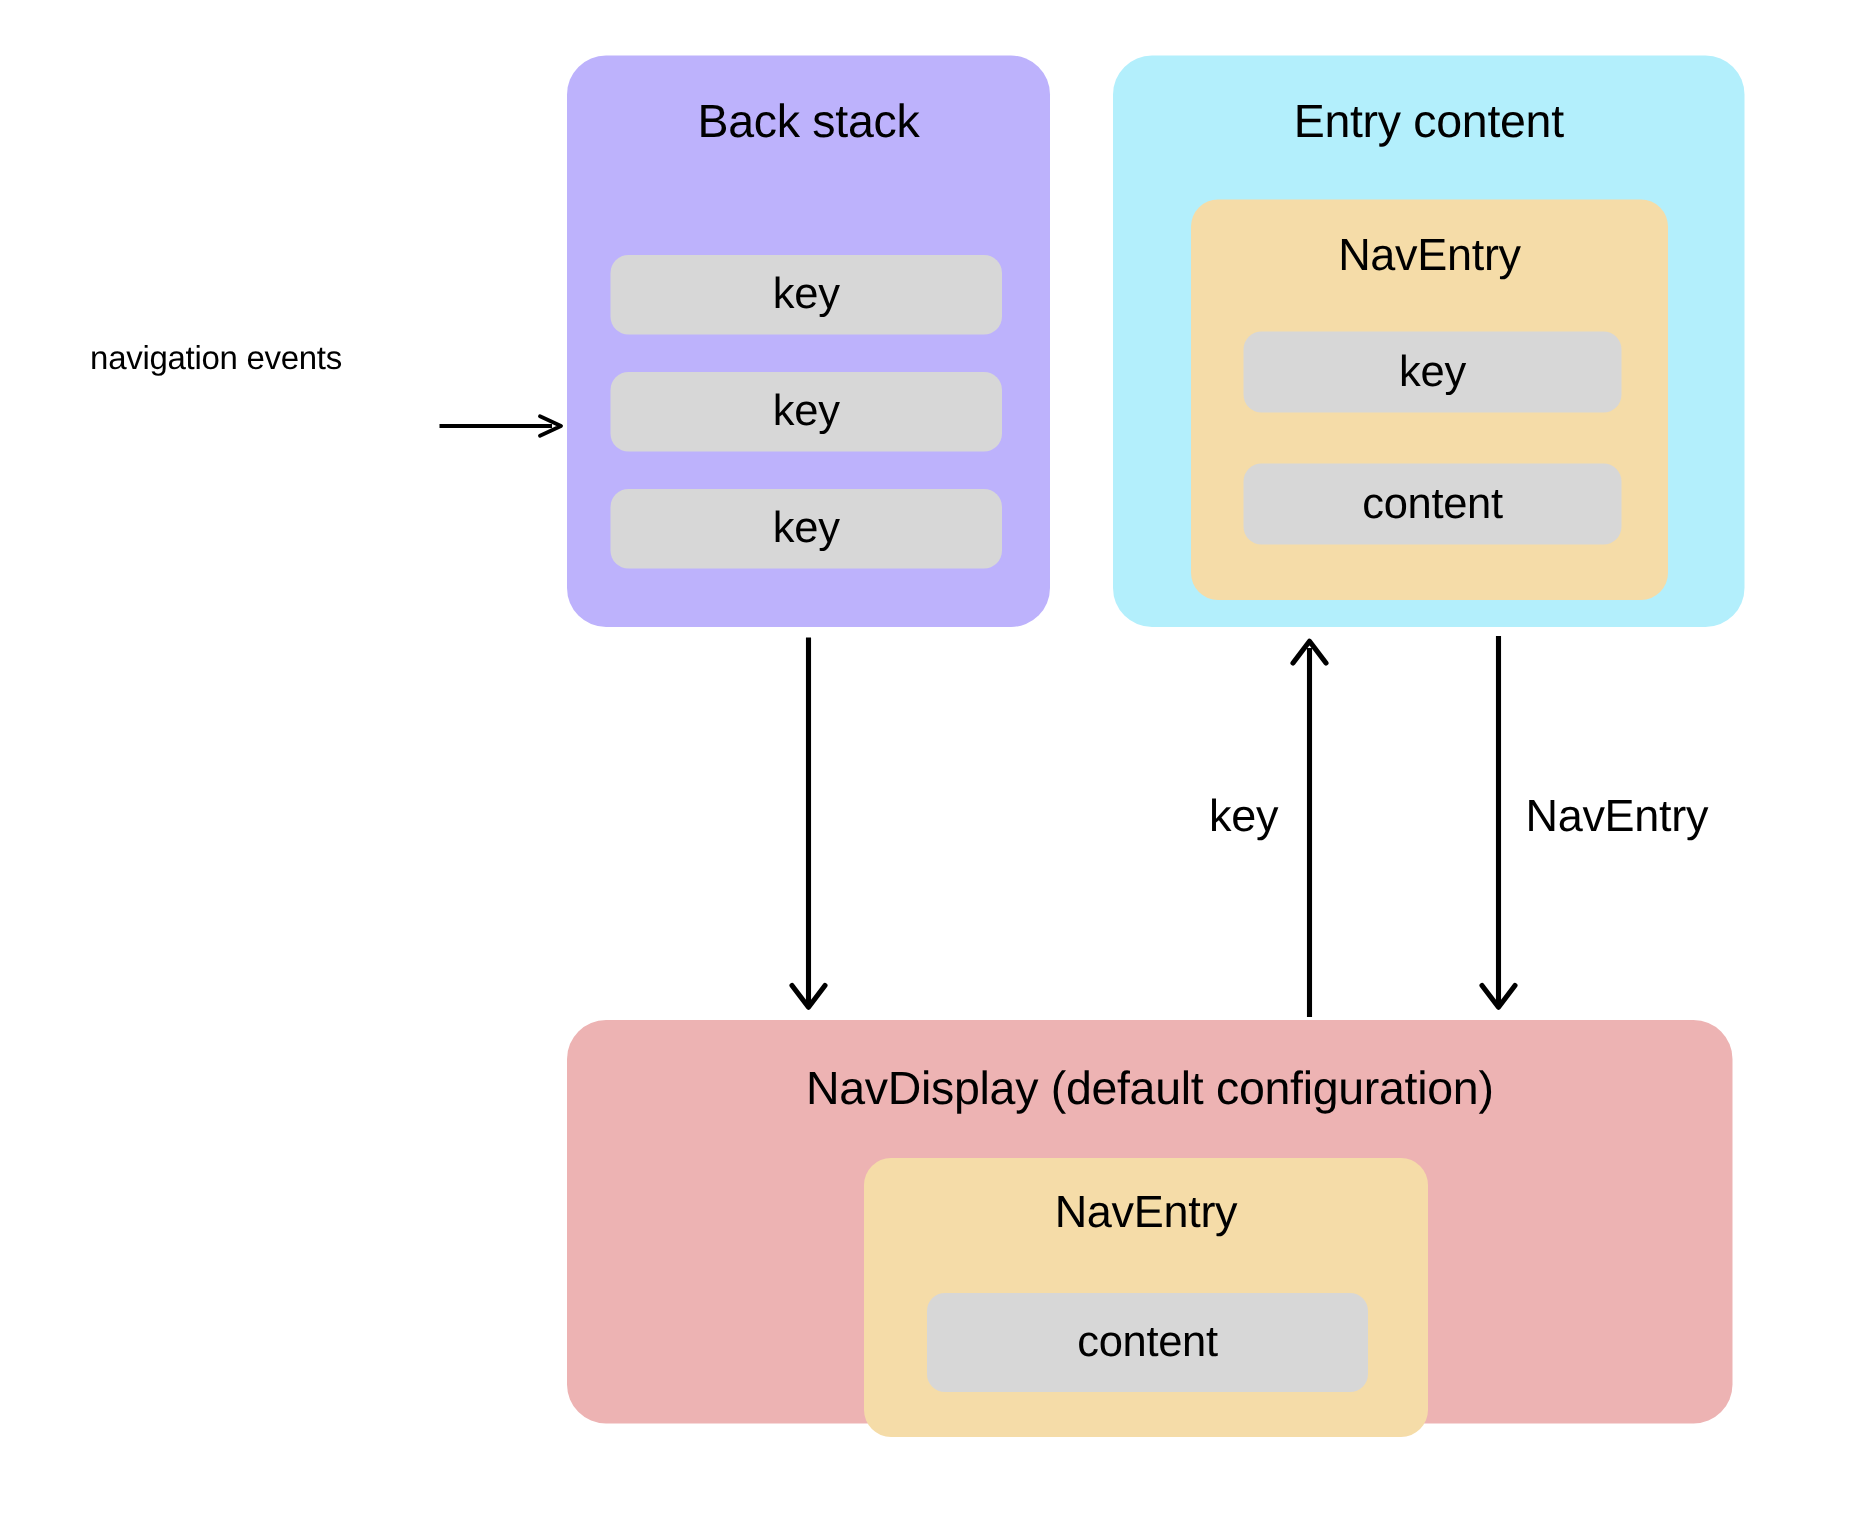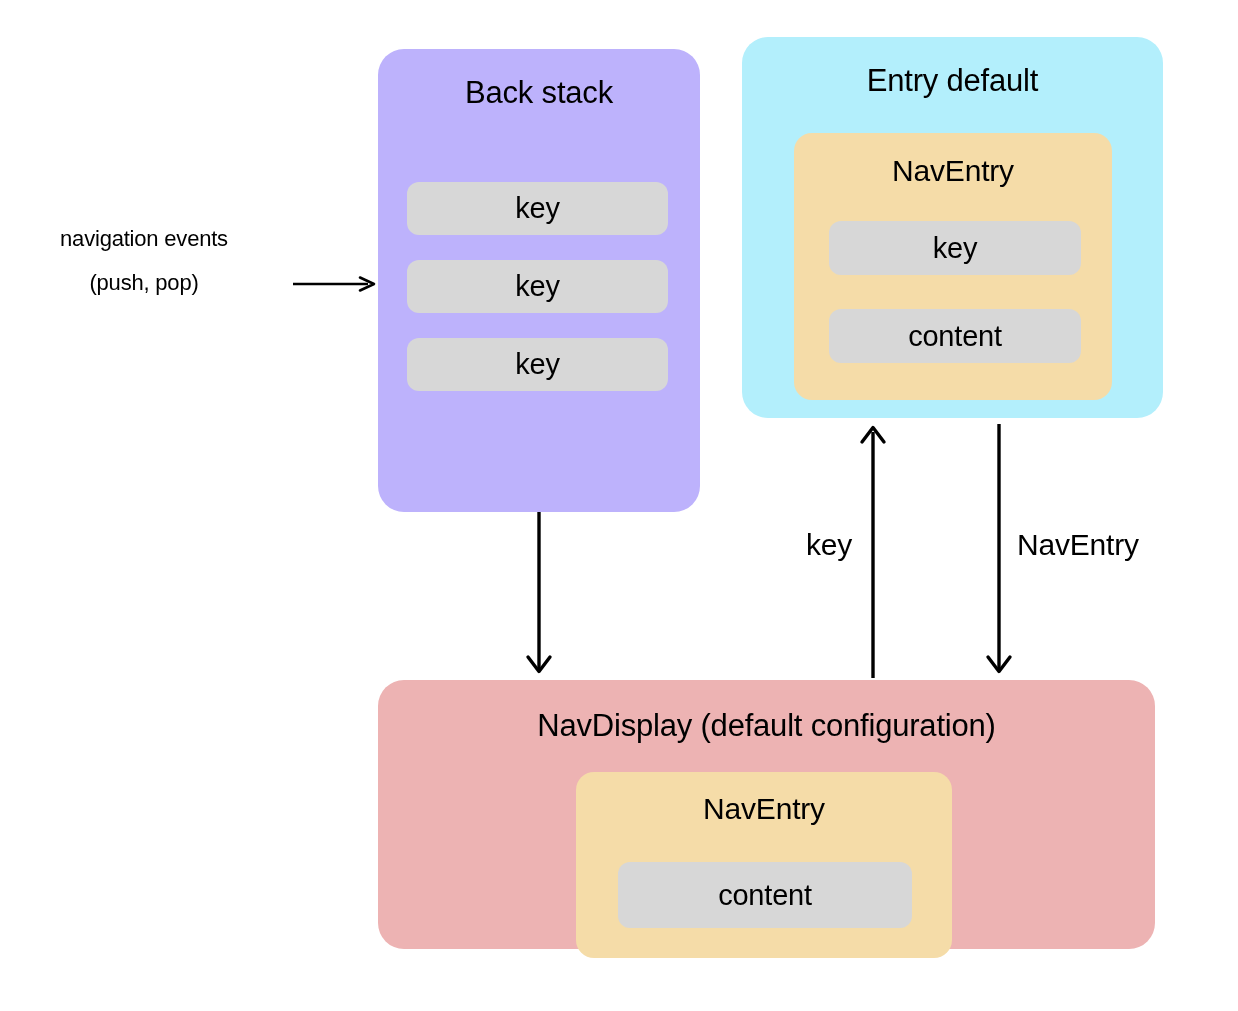--- a/index.html
+++ b/index.html
@@ -53,23 +53,22 @@
     box-sizing: border-box;
     background: #f5dca8;
     border-radius: 18px;
   }
 
   
   #back-stack {
     left: 378px;
     top: 37px;
     width: 322px;
-    height: 463px;
+    height: 381px;
     background: #bdb2fc;
-    margin-top: 12px;
   }
   #back-stack .box-title { top: 26px; }
   #bs-key-0 { left: 29px;  top: 133px; width: 261px; height: 53px; }
   #bs-key-1 { left: 29px;  top: 211px; width: 261px; height: 53px; }
   #bs-key-2 { left: 29px;  top: 289px; width: 261px; height: 53px; }
 
   
   #entry-provider {
     left: 742px;
     top: 37px;
@@ -190,32 +189,31 @@
     </g>
 
     <g>
       <line x1="999" y1="424" x2="999" y2="669" stroke="#000" stroke-width="3.4" stroke-linecap="butt"></line>
       <path d="M988,657 L999,671.5 L1010,657" fill="none" stroke="#000" stroke-width="3.4" stroke-linecap="round" stroke-linejoin="round"></path>
     </g>
   </svg>
 
   <div id="nav-events-label">
     <div>navigation events</div>
-    <div>(push, pop)</div>
   </div>
 
   <div id="back-stack" class="box">
     <div class="box-title">Back stack</div>
     <div id="bs-key-0" class="pill">key</div>
     <div id="bs-key-1" class="pill">key</div>
     <div id="bs-key-2" class="pill">key</div>
   </div>
 
   <div id="entry-provider" class="box">
-    <div class="box-title">Entry default</div>
+    <div class="box-title">Entry content</div>
 
     <div id="ep-naventry" class="inner-card">
       <div id="ep-naventry-title">NavEntry</div>
       <div id="ep-key" class="pill">key</div>
       <div id="ep-content" class="pill">content</div>
     </div>
   </div>
 
   <div id="label-key" class="edge-label">key</div>
   <div id="label-naventry" class="edge-label">NavEntry</div>

